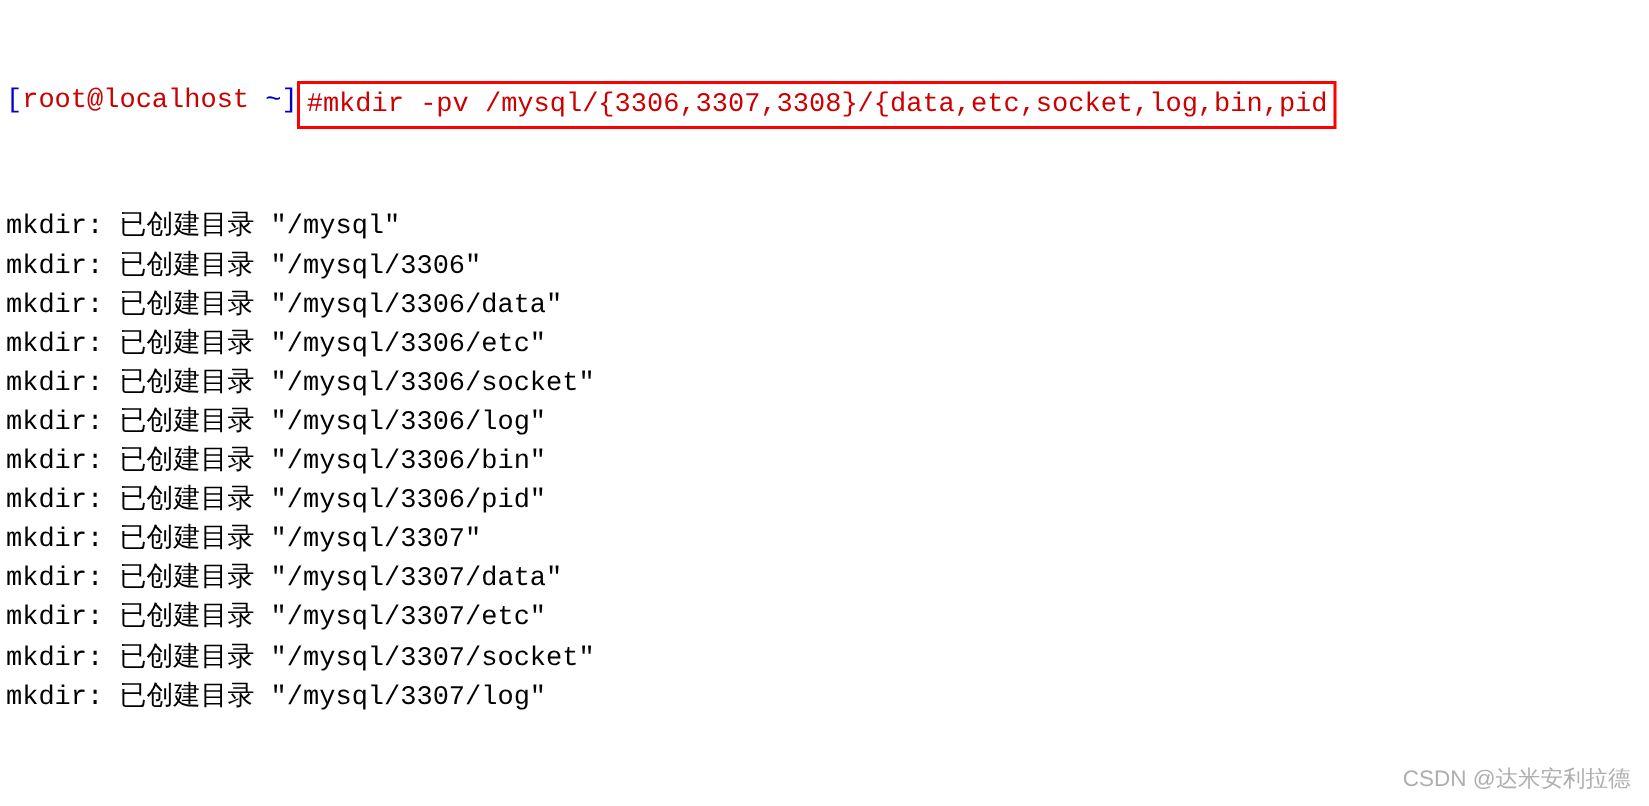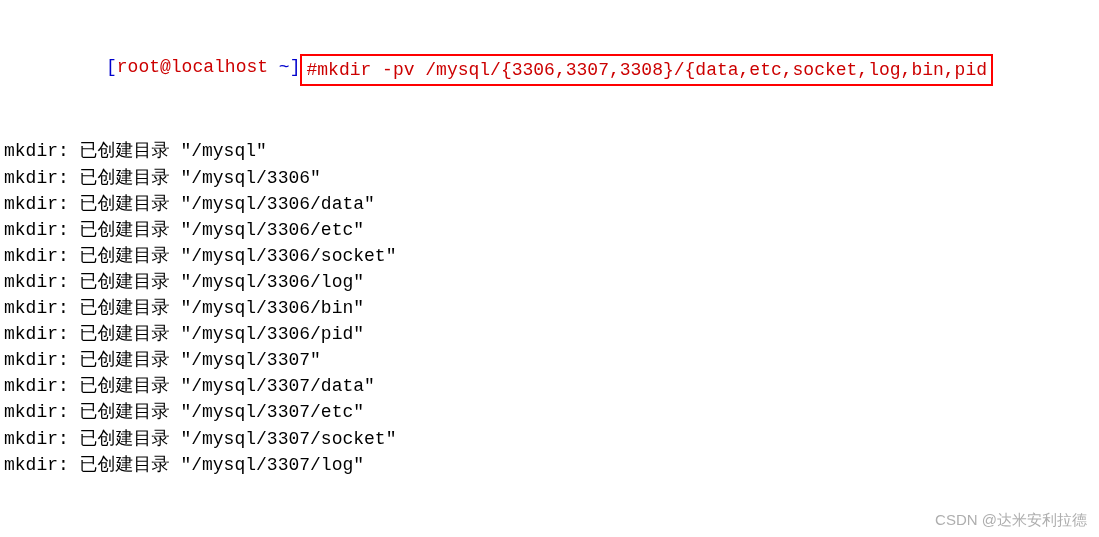--- a/index.html
+++ b/index.html
@@ -22,21 +22,20 @@
     .terminal {
       white-space: pre;
     }
     .header-line {
       display: block;
       color: #000000;
     }
     .prompt-line {
       display: block;
       position: relative;
-      text-align: center;
     }
     .prompt-bracket {
       color: #0000cc;
     }
     .prompt-user {
       color: #cc0000;
     }
     .prompt-tilde {
       color: #0000cc;
     }

